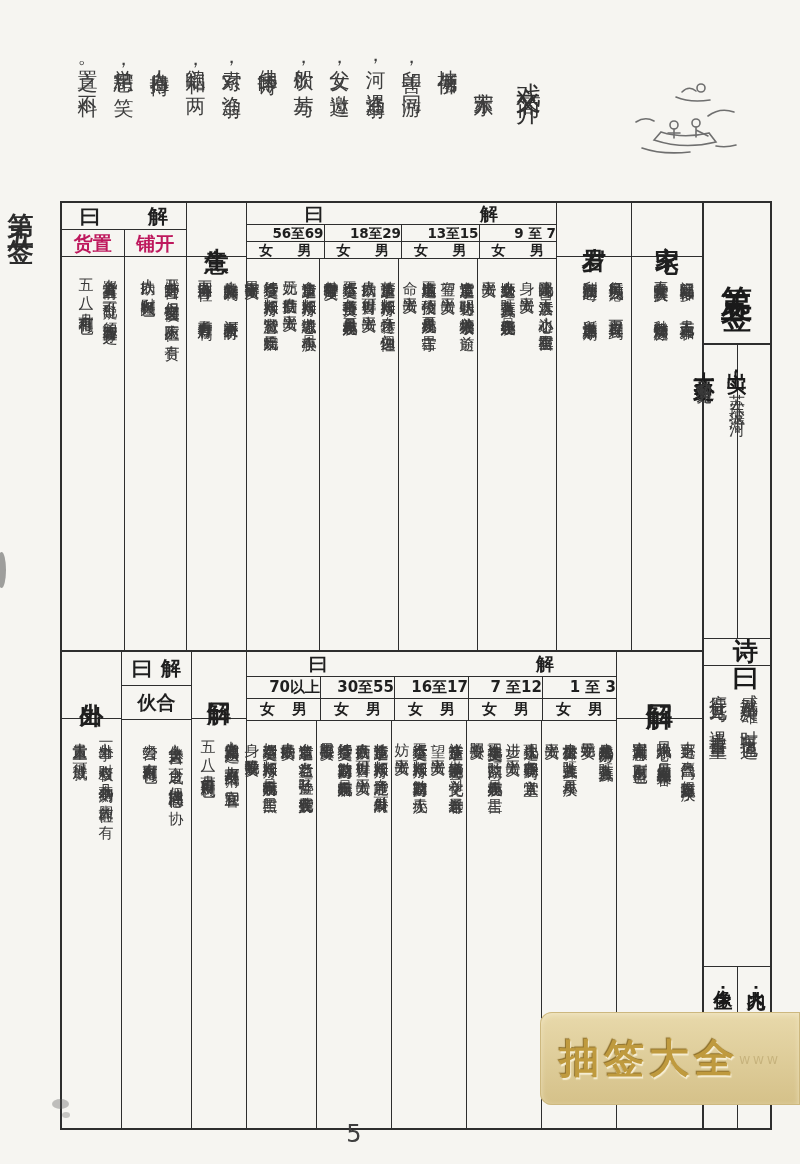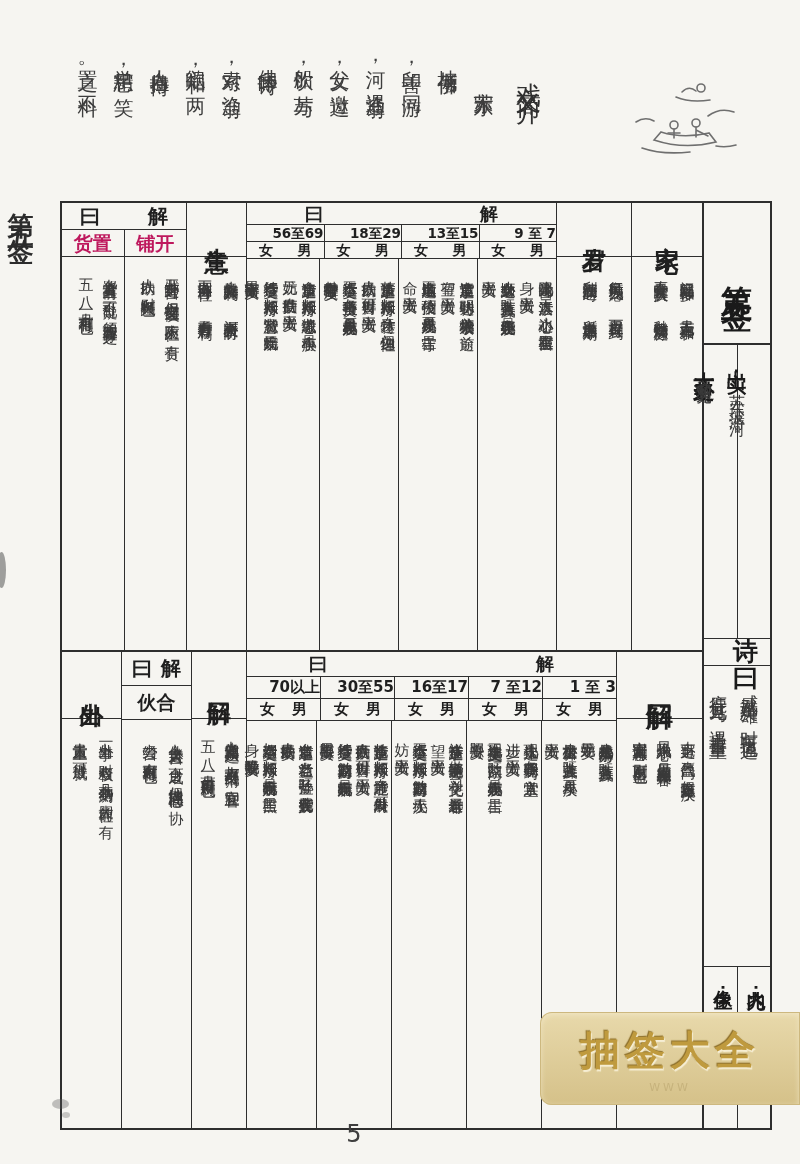--- a/index.html
+++ b/index.html
@@ -114,21 +114,21 @@
     line-height:31px;letter-spacing:3px;padding:14px 5px 0 0;box-sizing:border-box}
   #omens{flex:1;border-top:0;display:flex;flex-direction:row-reverse;border-bottom:0;border-top:1px solid #2e2e2e}
   .om-col{width:50%;writing-mode:vertical-rl;font-weight:bold;font-size:19px;color:#1a1a1a;
     padding-top:8px;box-sizing:border-box}
   .om-col.first{border-left:1px solid #2e2e2e}
 
   
   #watermark{position:absolute;left:540px;top:1012px;width:260px;height:93px;z-index:5;
     background:linear-gradient(180deg,#e8d9ab,#d5c189);border-radius:12px 0 0 12px;
     box-shadow:inset 0 0 0 1px #cdb87f, inset 0 2px 6px #f2e8c8;
-    display:flex;flex-direction:column;align-items:center;justify-content:center}
+    display:flex;align-items:center;justify-content:center}
   #wm-text{font-size:40px;font-weight:bold;letter-spacing:5px;color:#bf9a3e;
     text-shadow:1px 2px 1px #f6eed4,-1px -1px 1px #8d6f2a}
   #wm-sub{font-size:11px;color:#c6b27c;letter-spacing:3px;filter:blur(0.7px);margin-top:3px}
 
   #pagenum{position:absolute;left:0;width:708px;top:1120px;text-align:center;
     font-size:24px;color:#3f3f3f}
 
   
   .sm{position:absolute;background:#555;border-radius:50%}
   #sm1{left:-3px;top:552px;width:9px;height:36px;opacity:.55}

